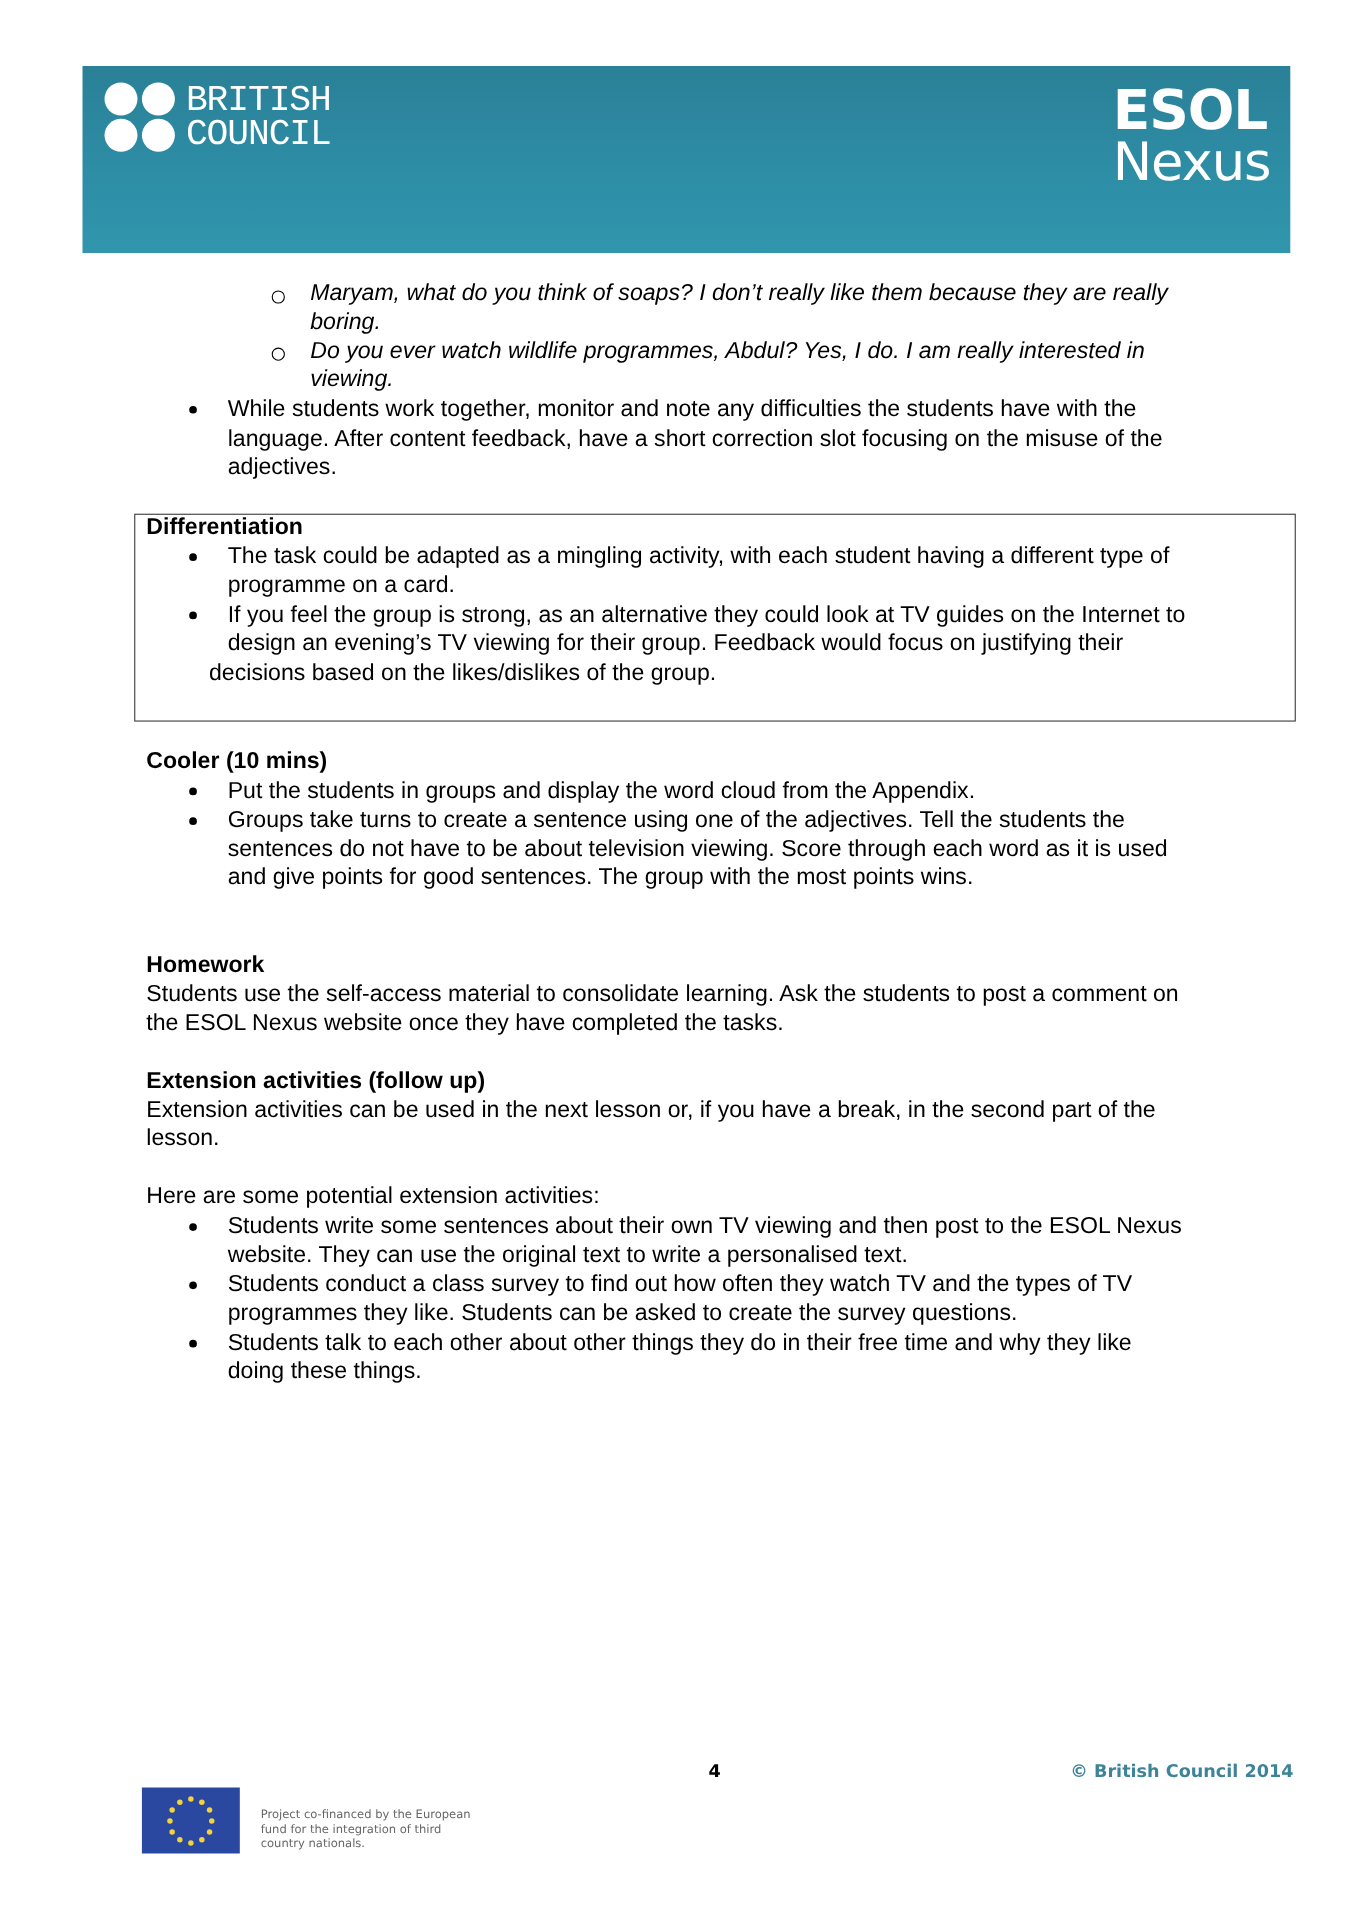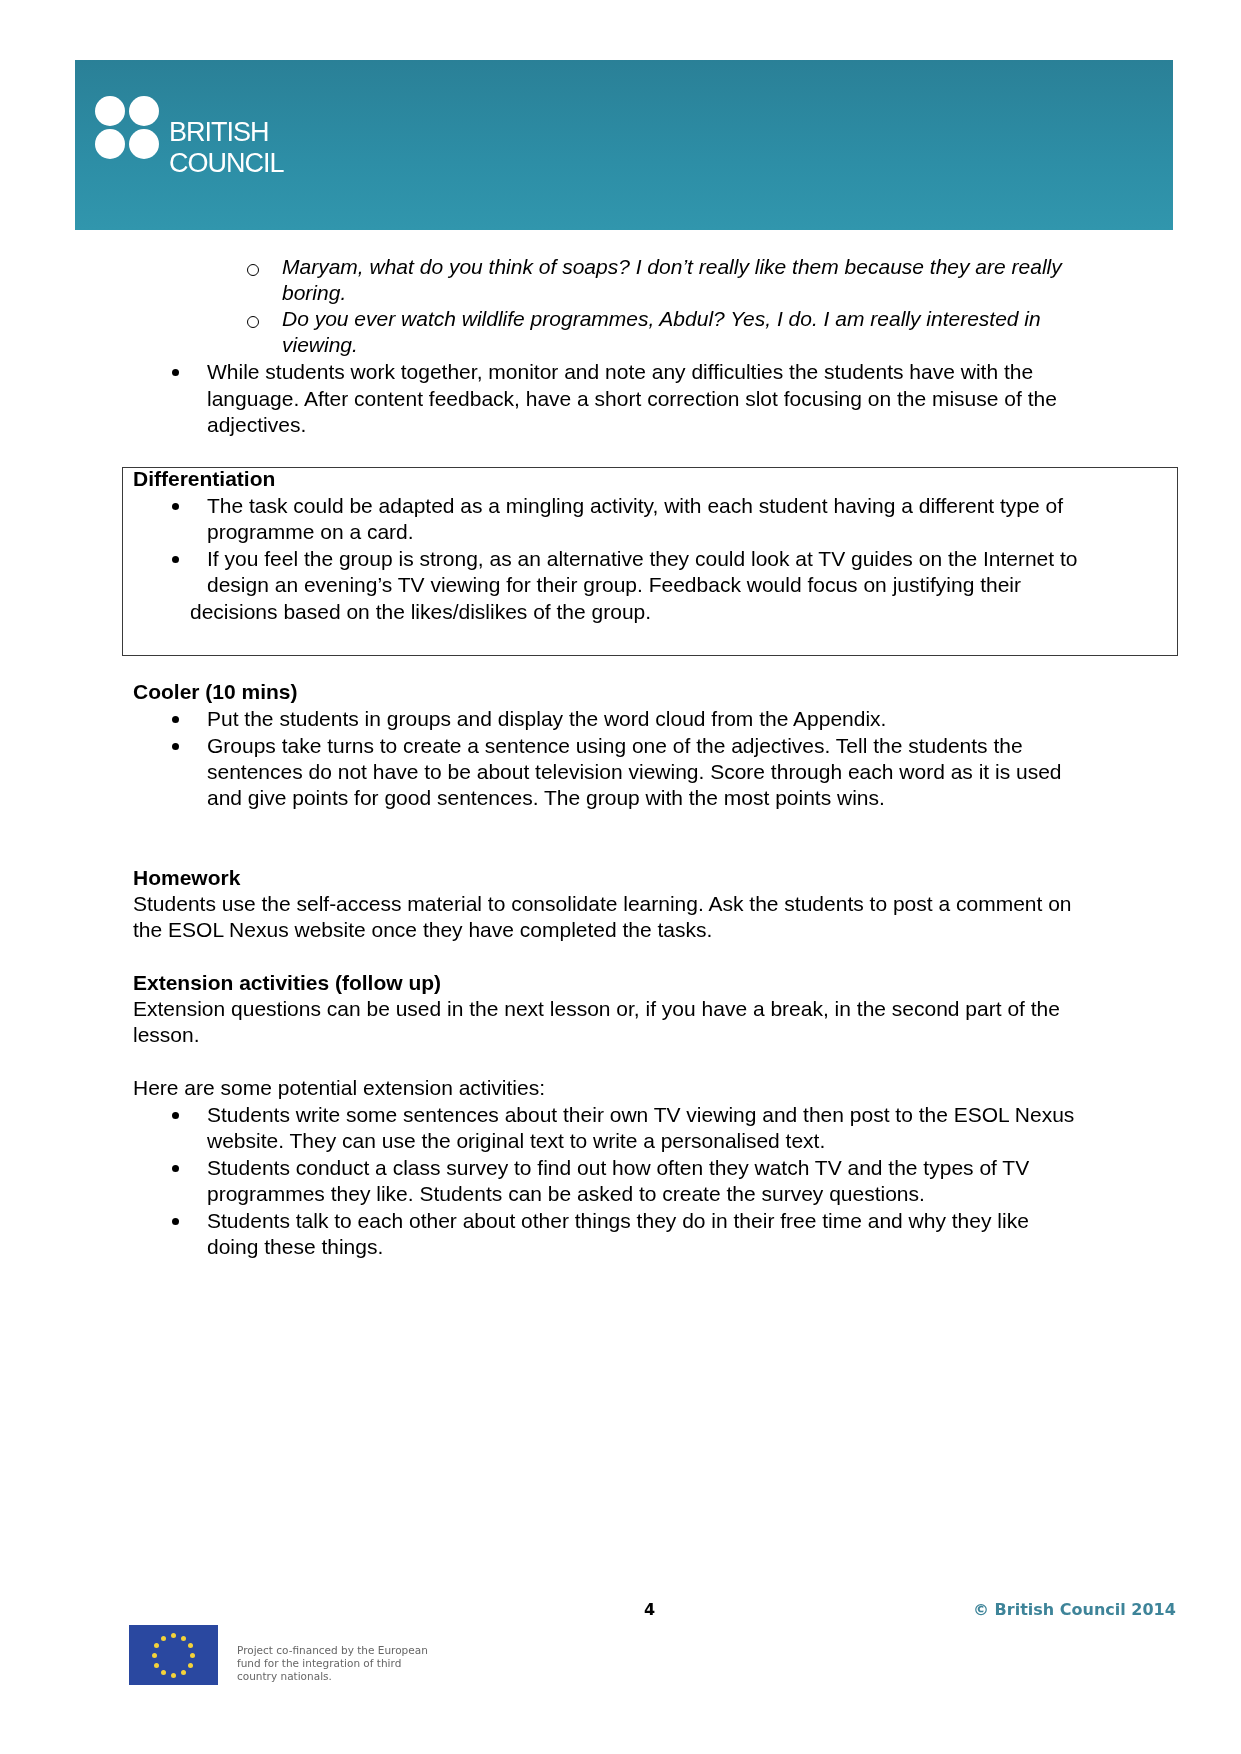--- a/index.html
+++ b/index.html
@@ -25,25 +25,24 @@
     .bc-dots {
       display: grid;
       grid-template-columns: 30px 30px;
       grid-template-rows: 30px 30px;
       gap: 3px 4px;
       margin-right: 10px;
     }
     .bc-dot { width: 30px; height: 30px; border-radius: 50%; background: #ffffff; }
     .bc-text {
       color: #ffffff;
-      font-family: Liberation Sans, sans-serif;
-      font-size: 27px; line-height: 31px;
+      font-family: Liberation Mono, monospace;
+      font-size: 33px; line-height: 31px;
       letter-spacing: -1px;
       font-weight: normal;
-      margin-top: 42px;
     }
     .lesson-title {
       position: absolute; left: 14px; top: 118px;
       color: #ffffff;
       font-family: "DejaVu Sans", sans-serif;
       font-size: 24px;
       letter-spacing: 0.2px;
     }
     .esol-logo {
       position: absolute; right: 18px; top: 16px;
@@ -111,20 +110,24 @@
       <div class="bc-dot"></div>
         <div class="bc-dot"></div>
       <div class="bc-dot"></div>
         <div class="bc-dot"></div>
     </div>
     <div class="bc-text">
       <div>BRITISH</div>
       <div>COUNCIL</div>
     </div>
   </div>
+  <div class="esol-logo">
+    <div class="esol-top">ESOL</div>
+    <div class="esol-bottom">Nexus</div>
+  </div>
 </div>
 
 <div class="content">
 
   <div class="sub-bullet" style="left:247px; top:264px;"></div>
   <div class="t italic" style="left:282px; top:254px;">Maryam, what do you think of soaps? I don’t really like them because they are really</div>
   <div class="t italic" style="left:282px; top:280px;">boring.</div>
 
   <div class="sub-bullet" style="left:247px; top:316px;"></div>
   <div class="t italic" style="left:282px; top:306px;">Do you ever watch wildlife programmes, Abdul? Yes, I do. I am really interested in</div>
@@ -153,21 +156,21 @@
   <div class="bullet" style="left:172px; top:743px;"></div>
   <div class="t" style="left:207px; top:733px;">Groups take turns to create a sentence using one of the adjectives. Tell the students the</div>
   <div class="t" style="left:207px; top:759px;">sentences do not have to be about television viewing. Score through each word as it is used</div>
   <div class="t" style="left:207px; top:785px;">and give points for good sentences. The group with the most points wins.</div>
 
   <div class="t bold" style="left:133px; top:865px;text-align:right;">Homework</div>
   <div class="t" style="left:133px; top:891px;">Students use the self-access material to consolidate learning. Ask the students to post a comment on</div>
   <div class="t" style="left:133px; top:917px;">the ESOL Nexus website once they have completed the tasks.</div>
 
   <div class="t bold" style="left:133px; top:970px;">Extension activities (follow up)</div>
-  <div class="t" style="left:133px; top:996px;">Extension questions can be used in the next lesson or, if you have a break, in the second part of the</div>
+  <div class="t" style="left:133px; top:996px;">Extension activities can be used in the next lesson or, if you have a break, in the second part of the</div>
   <div class="t" style="left:133px; top:1022px;">lesson.</div>
 
   <div class="t" style="left:133px; top:1075px;">Here are some potential extension activities:</div>
 
   <div class="bullet" style="left:172px; top:1112px;"></div>
   <div class="t" style="left:207px; top:1102px;">Students write some sentences about their own TV viewing and then post to the ESOL Nexus</div>
   <div class="t" style="left:207px; top:1128px;">website. They can use the original text to write a personalised text.</div>
 
   <div class="bullet" style="left:172px; top:1165px;"></div>
   <div class="t" style="left:207px; top:1155px;">Students conduct a class survey to find out how often they watch TV and the types of TV</div>

